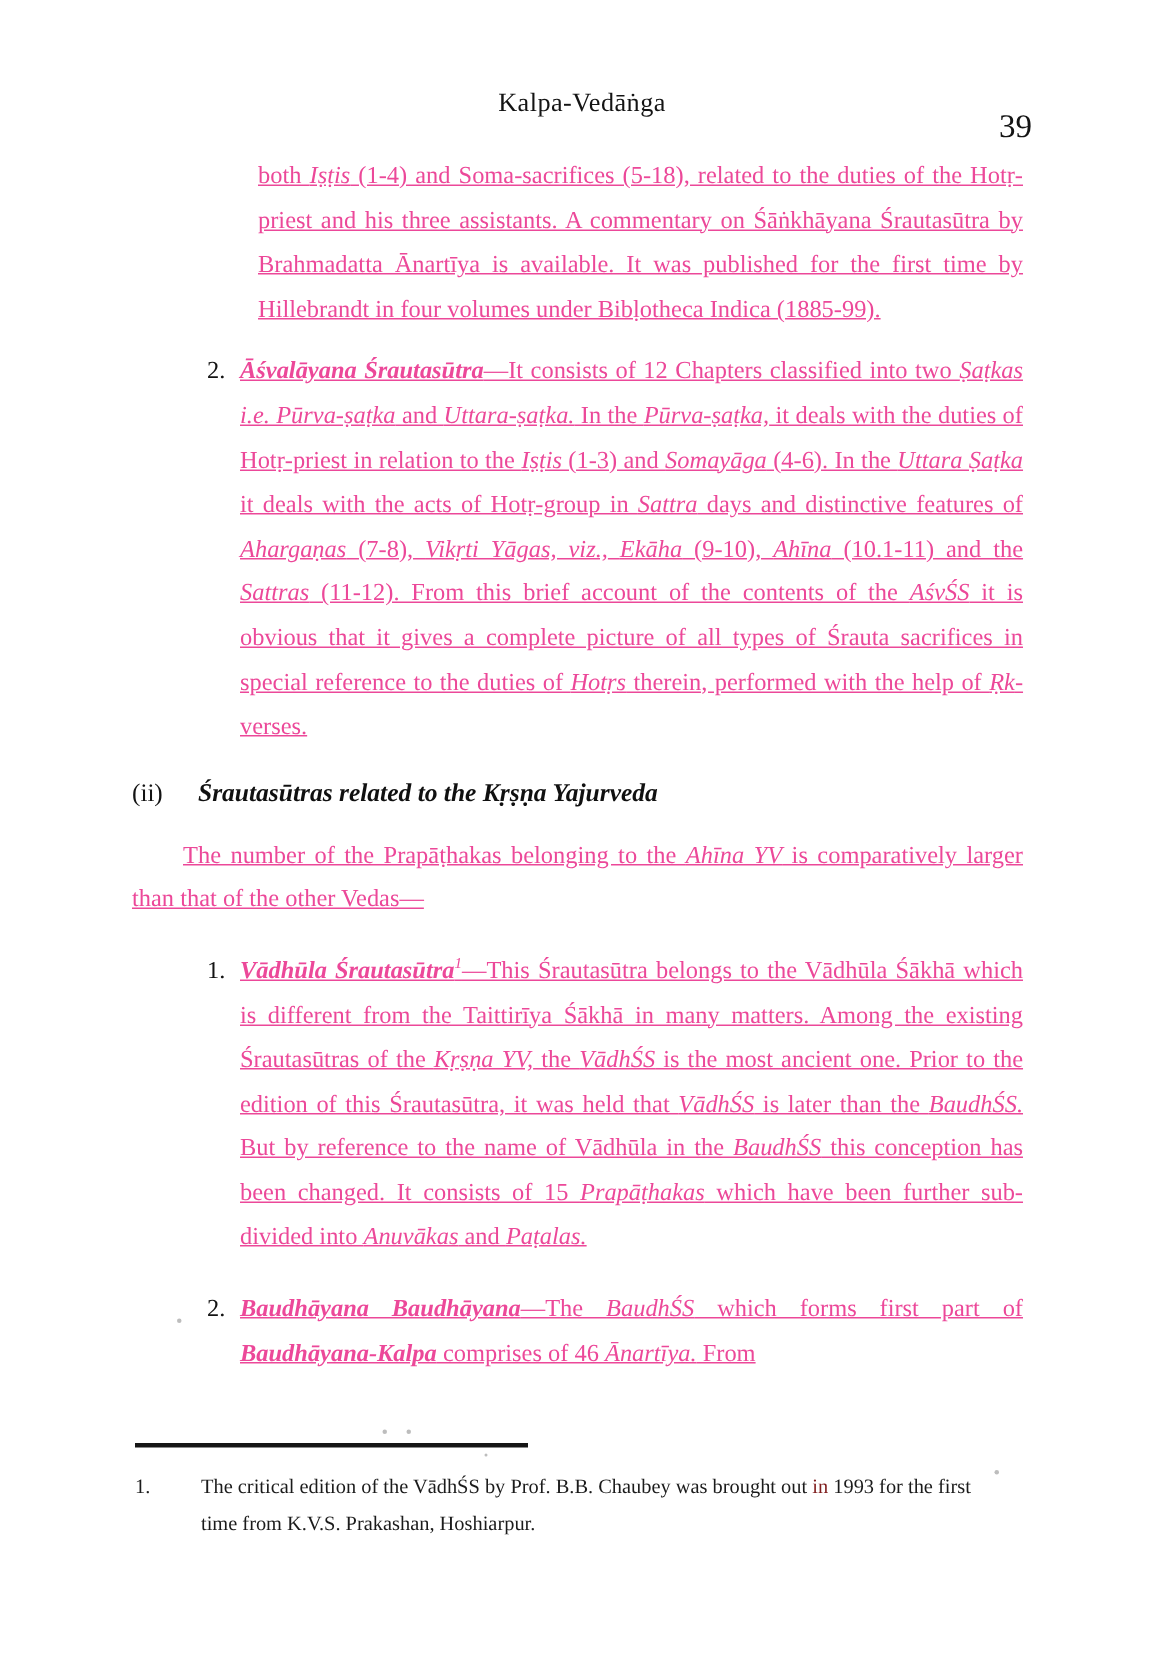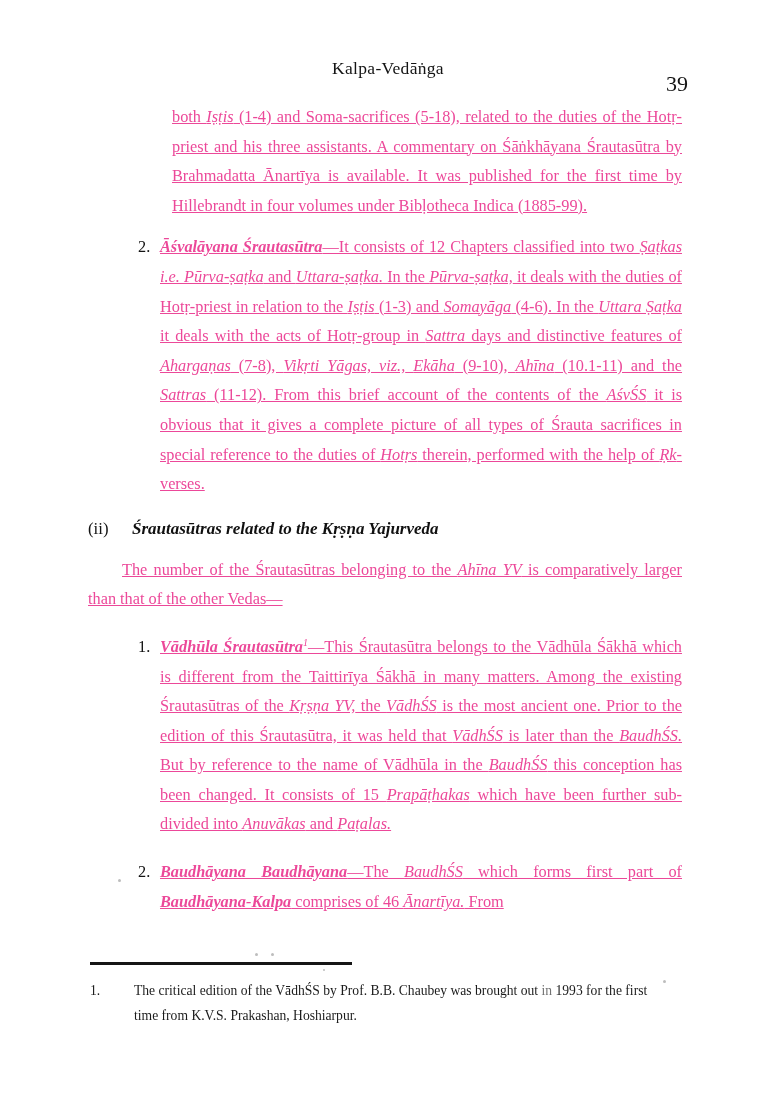--- a/index.html
+++ b/index.html
@@ -158,21 +158,21 @@
   .footnote-item .fn-marker {
     position: absolute;
     left: 0;
     top: 0;
     width: 26px;
   }
   .footnote-item .fn-text {
     margin-left: 44px;
     display: block;
   }
-  .fn-faded { color: #737373; }
+  .fn-faded { color: #7f1d1d; }
 
   
   .speck {
     position: absolute;
     background: #bdbdbd;
     border-radius: 50%;
   }
 </style>
 </head>
 <body>
@@ -192,21 +192,21 @@
 
     <div class="numbered">
       <span class="marker">2.</span>
       <p class="li-text"><b class="bi">Āśvalāyana Śrautasūtra</b><span>—It consists of 12 Chapters classified into two </span><i>Ṣaṭkas i.e. Pūrva-ṣaṭka</i><span> and </span><i>Uttara-ṣaṭka.</i><span> In the </span><i>Pūrva-ṣaṭka,</i><span> it deals with the duties of Hotṛ-priest in relation to the </span><i>Iṣṭis</i><span> (1-3) and </span><i>Somayāga</i><span> (4-6). In the </span><i>Uttara Ṣaṭka</i><span> it deals with the acts of Hotṛ-group in </span><i>Sattra</i><span> days and distinctive features of </span><i>Ahargaṇas</i><span> (7-8), </span><i>Vikṛti Yāgas, viz.,</i><span> </span><i>Ekāha</i><span> (9-10), </span><i>Ahīna</i><span> (10.1-11) and the </span><i>Sattras</i><span> (11-12). From this brief account of the contents of the </span><i>AśvŚS</i><span> it is obvious that it gives a complete picture of all types of Śrauta sacrifices in special reference to the duties of </span><i>Hotṛs</i><span> therein, performed with the help of </span><i>Ṛk</i><span>-verses.</span></p>
     </div>
 
     <div class="section-head">
       <span class="sec-num">(ii)</span><span class="sec-title">Śrautasūtras related to the Kṛṣṇa Yajurveda</span>
     </div>
 
-    <p class="lead-para"><span>The number of the Śrautasūtras belonging to the </span><i>Ahīna YV</i><span> is comparatively larger than that of the other Vedas—</span></p>
+    <p class="lead-para"><span>The number of the Prapāṭhakas belonging to the </span><i>Ahīna YV</i><span> is comparatively larger than that of the other Vedas—</span></p>
 
     <div class="gap-md"></div>
 
     <div class="numbered">
       <span class="marker">1.</span>
       <p class="li-text"><b class="bi">Vādhūla Śrautasūtra</b><sup>1</sup><span>—This Śrautasūtra belongs to the Vādhūla Śākhā which is different from the Taittirīya Śākhā in many matters. Among the existing Śrautasūtras of the </span><i>Kṛṣṇa YV,</i><span> the </span><i>VādhŚS</i><span> is the most ancient one. Prior to the edition of this Śrautasūtra, it was held that </span><i>VādhŚS</i><span> is later than the </span><i>BaudhŚS.</i><span> But by reference to the name of Vādhūla in the </span><i>BaudhŚS</i><span> this conception has been changed. It consists of 15 </span><i>Prapāṭhakas</i><span> which have been further sub-divided into </span><i>Anuvākas</i><span> and </span><i>Paṭalas.</i></p>
     </div>
 
     <div class="gap-md"></div>
 

